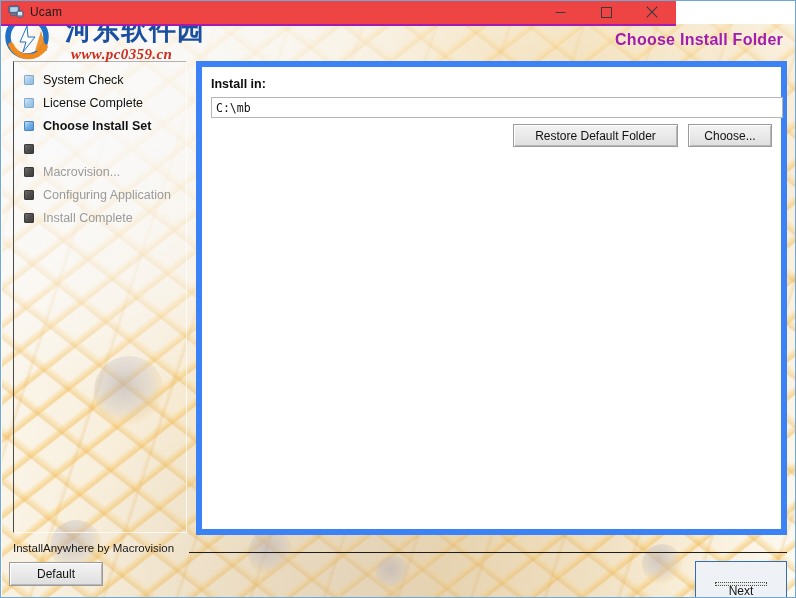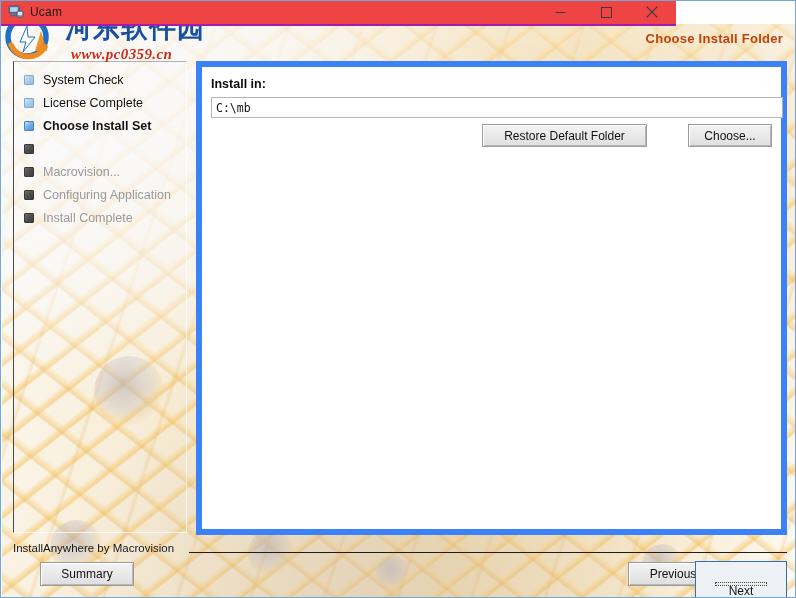--- a/index.html
+++ b/index.html
@@ -140,41 +140,41 @@
   #pad2 { left: 246px; top: 506px; width: 46px;  height: 46px; }
   #pad3 { left: 92px;  top: 332px; width: 70px;  height: 70px; }
   #pad4 { left: 640px; top: 520px; width: 40px;  height: 40px; }
   #pad5 { left: 374px; top: 532px; width: 34px;  height: 34px; }
 
   
   #header-title {
     position: absolute;
     right: 12px;
     top: 30px;
-    font-size: 13px;
+    font-size: 16px;
     font-weight: bold;
-    color: #c2410c;
+    color: #a21caf;
     letter-spacing: 0.25px;
     z-index: 25;
     white-space: nowrap;
   }
 
   
   #watermark {
     position: absolute;
     left: 2px; top: 14px;
     width: 230px;
     height: 50px;
     z-index: 30;
     pointer-events: none;
   }
   #wm-cn {
     position: absolute;
     left: 62px; top: 0px;
-    font-family: Liberation Mono, monospace;
+    font-family: Liberation Serif, serif;
     font-size: 27px;
     font-weight: bold;
     color: #1a4fa0;
     letter-spacing: 1px;
     line-height: 30px;
     text-shadow: 0 0 1px rgba(255,255,255,0.9);
   }
   #wm-url {
     position: absolute;
     left: 68px; top: 31px;
@@ -289,21 +289,20 @@
     border: 1px solid #9b9b9b;
     box-shadow: inset 1px 1px 0 #ffffff, inset -1px -1px 0 #b8b8b8;
     font-family: "Liberation Sans", sans-serif;
     font-size: 12px;
     color: #121212;
     height: 23px;
     padding: 0 12px;
     cursor: default;
     border-radius: 0;
     white-space: nowrap;
-    margin-left: 31px;
   }
   #btn-restore { width: 165px; }
   #btn-choose  { width: 84px; }
 
   
   #footer-brand {
     position: absolute;
     left: 12px; top: 541px;
     font-size: 11.5px;
     color: #171717;
@@ -463,21 +462,20 @@
 
     <div id="btn-row">
       <button class="jbtn" id="btn-restore">Restore Default Folder</button>
       <button class="jbtn" id="btn-choose">Choose...</button>
     </div>
   </div>
 
   <div id="footer-brand">InstallAnywhere by Macrovision</div>
   <div id="footer-rule"></div>
 
-  <button class="jbtn" id="btn-cancel">Summary</button>
-
-  <button class="jbtn" id="btn-previous">Previous</button>
+  <button class="jbtn" id="btn-cancel">Default</button>
+
 
   <div id="btn-next-wrap">
     <button id="btn-next">Next</button>
   </div>
 
 </div>
 
 </body></html>

